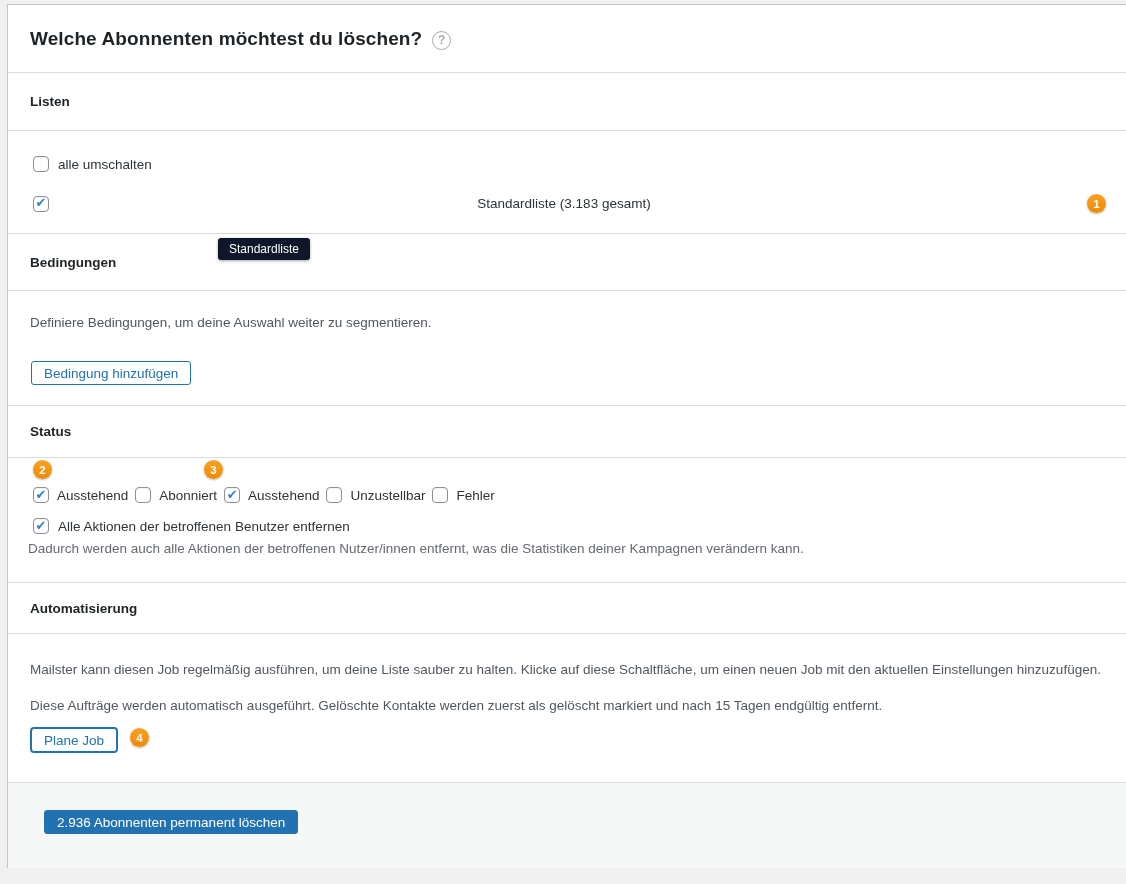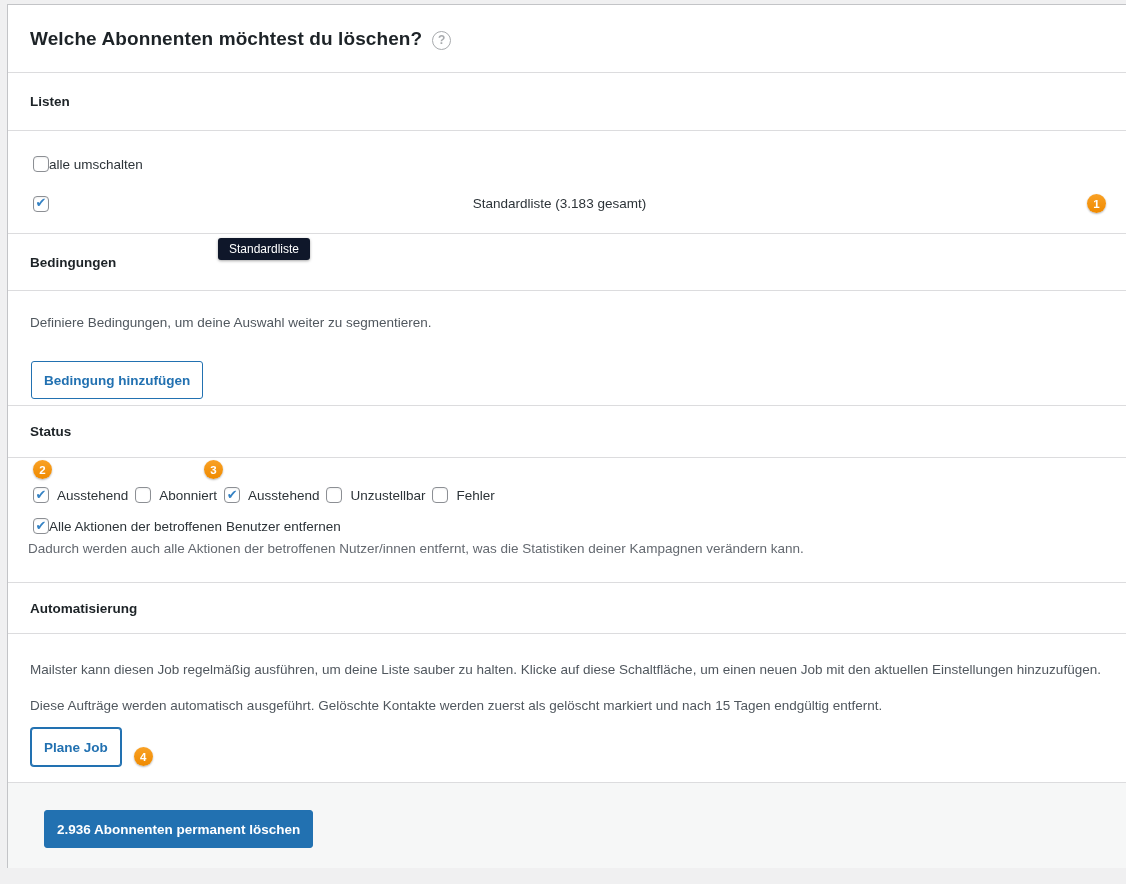--- a/index.html
+++ b/index.html
@@ -30,21 +30,21 @@
   .cb{
     width:16px;height:16px;border:1px solid #8c8f94;border-radius:4px;background:#fff;
     flex:none;display:flex;align-items:center;justify-content:center;cursor:pointer;
     box-sizing:border-box;box-shadow:inset 0 1px 2px rgba(0,0,0,.06);
   }
   .cb.checked::after{
     content:"\2714";
     color:#3582c4;font-size:13px;font-weight:400;margin-top:-2px;
     font-family:"DejaVu Sans",sans-serif;
   }
-  .cb-label{color:#2c3338;cursor:pointer;}
+  .cb-label{margin-left:9px;color:#2c3338;cursor:pointer;}
 
   .listen-content{height:103px;padding-top:25px;}
   .listen-content .row2{margin-top:22px;justify-content:space-between;}
 
   .badge{
     width:19px;height:19px;border-radius:50%;flex:none;
     background:linear-gradient(180deg,#f9a125,#ef8a00);
     border:none;color:#fff;font-size:11.5px;font-weight:700;
     display:flex;align-items:center;justify-content:center;
     box-shadow:0 1px 2px rgba(0,0,0,.3);
@@ -58,37 +58,37 @@
     background:#0f172a;color:#fff;font-size:12px;line-height:14px;
     padding:4px 11px;border-radius:3px;box-shadow:0 1px 3px rgba(0,0,0,.35);
     white-space:nowrap;
   }
 
   .cond-content{height:115px;padding-top:22px;}
   .desc-text{color:#50575e;line-height:20px;margin:0;}
   .cond-content .btn{margin-top:28px;margin-left:1px;}
 
   .btn{
-    height:38px;display:inline-flex;align-items:center;border-radius:3px;
+    height:24px;display:inline-flex;align-items:center;border-radius:3px;
     font-size:13.5px;padding:0 12px;cursor:pointer;box-sizing:border-box;
-    font-family:inherit;text-decoration:none;white-space:nowrap;font-weight:bold;
+    font-family:inherit;text-decoration:none;white-space:nowrap;
   }
   .btn-secondary{background:#fff;border:1px solid #2271b1;color:#2271b1;}
   .btn-secondary.focused{box-shadow:0 0 0 1px #2271b1;}
   .btn-primary{background:#2271b1;border:1px solid #2271b1;color:#fff;}
 
   .status-content{height:125px;position:relative;padding-top:29px;}
   .status-row{display:flex;align-items:flex-end;margin-left:3px;}
   .status-row .cb-label{margin:0 7px 0 8px;}
   .action-row{margin-top:15px;}
   .note-text{color:#646970;line-height:20px;margin:5px 0 0 -2px;}
 
   .auto-content{height:149px;padding-top:26px;}
   .auto-content .p2{margin-top:16px;}
-  .schedule-row{display:flex;align-items:flex-end;gap:13px;margin-top:12px;margin-left:1px;}
+  .schedule-row{display:flex;align-items:flex-start;gap:13px;margin-top:12px;margin-left:1px;}
 
   .panel-footer{height:86px;background:#f6f7f7;padding-top:27px;}
   .panel-footer .btn{margin-left:14px;}
 </style>
 </head>
 <body>
 
 <div class="panel">
 
   <div class="sec first panel-header">

